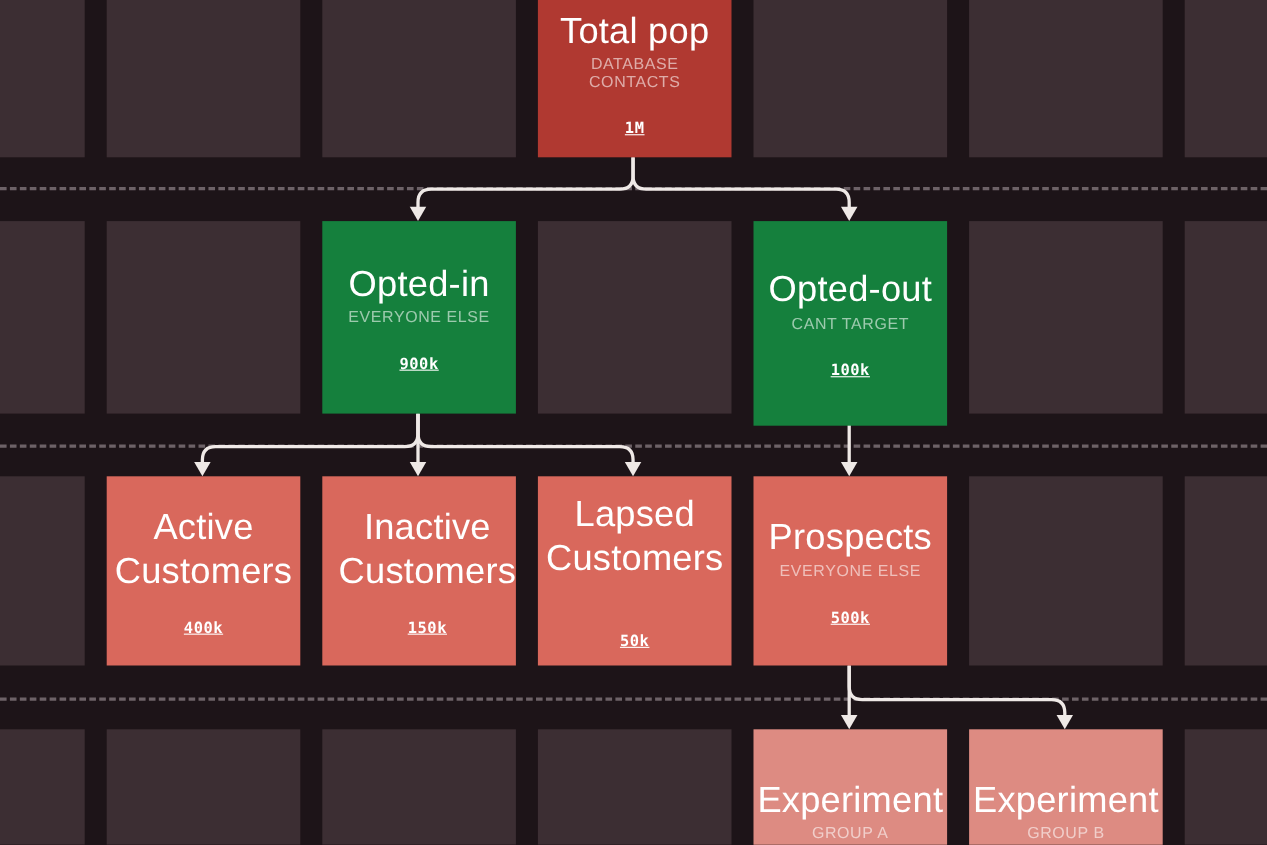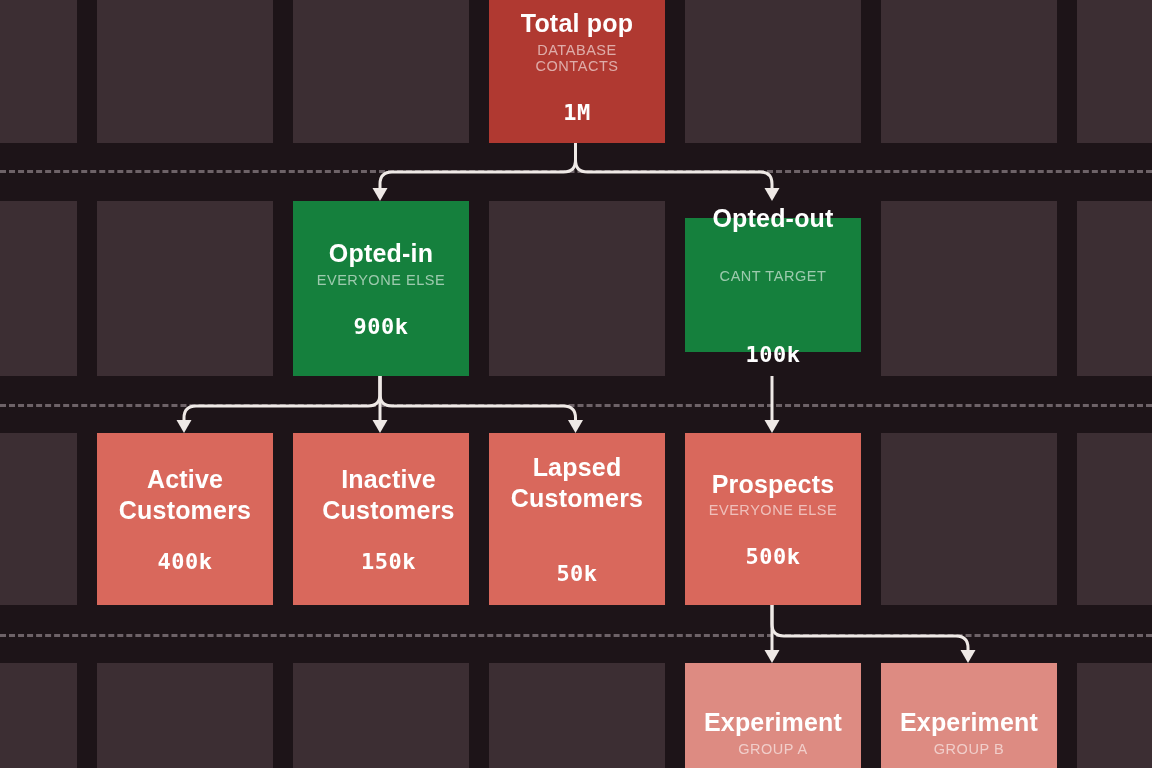--- a/index.html
+++ b/index.html
@@ -30,41 +30,42 @@
     display:flex;
     flex-direction:column;
     align-items:center;
     justify-content:center;
     box-sizing:border-box;
     padding:6px 8px;
     color:#ffffff;
     text-align:center;
   }
   .node .title{
-    font-size:25px;
-    font-weight:700;
+    font-size:33px;
+    font-weight:400;
     line-height:1.22;
     letter-spacing:.2px;
     color:#ffffff;
     white-space:pre-line;
   }
   .node .sub{
     font-size:14.5px;
     font-weight:400;
     letter-spacing:.55px;
     color:rgba(255,255,255,.58);
     margin-top:3px;
   }
   .node .val{
     font-family:"DejaVu Sans Mono","Liberation Mono",monospace;
-    font-size:22px;
+    font-size:14px;
     font-weight:700;
     letter-spacing:.5px;
     color:#ffffff;
     margin-top:26px;
+    text-decoration:underline;
   }
   .node.novalgap .val{margin-top:24px;}
 
   
   .lv1{background:#b03931;}
   .lv2{background:#15803d;}
   .lv3{background:#d9685c;}
   .lv4{background:#dd8b82;}
 
   
@@ -132,21 +133,21 @@
     <div class="sub">DATABASE CONTACTS</div>
     <div class="val">1M</div>
   </div>
 
   <div class="node lv2" style="left:293px;top:201px;width:176px;height:175px;">
     <div class="title">Opted-in</div>
     <div class="sub">EVERYONE ELSE</div>
     <div class="val">900k</div>
   </div>
 
-  <div class="node lv2" style="left:685px;top:218px;width:176px;height:134px;gap:32px;">
+  <div class="node lv2" style="left:685px;top:201px;width:176px;height:186px;">
     <div class="title">Opted-out</div>
     <div class="sub">CANT TARGET</div>
     <div class="val">100k</div>
   </div>
 
   <div class="node lv3 novalgap" style="left:97px;top:433px;width:176px;height:172px;">
     <div class="title">Active
 Customers</div>
     <div class="val">400k</div>
   </div>

